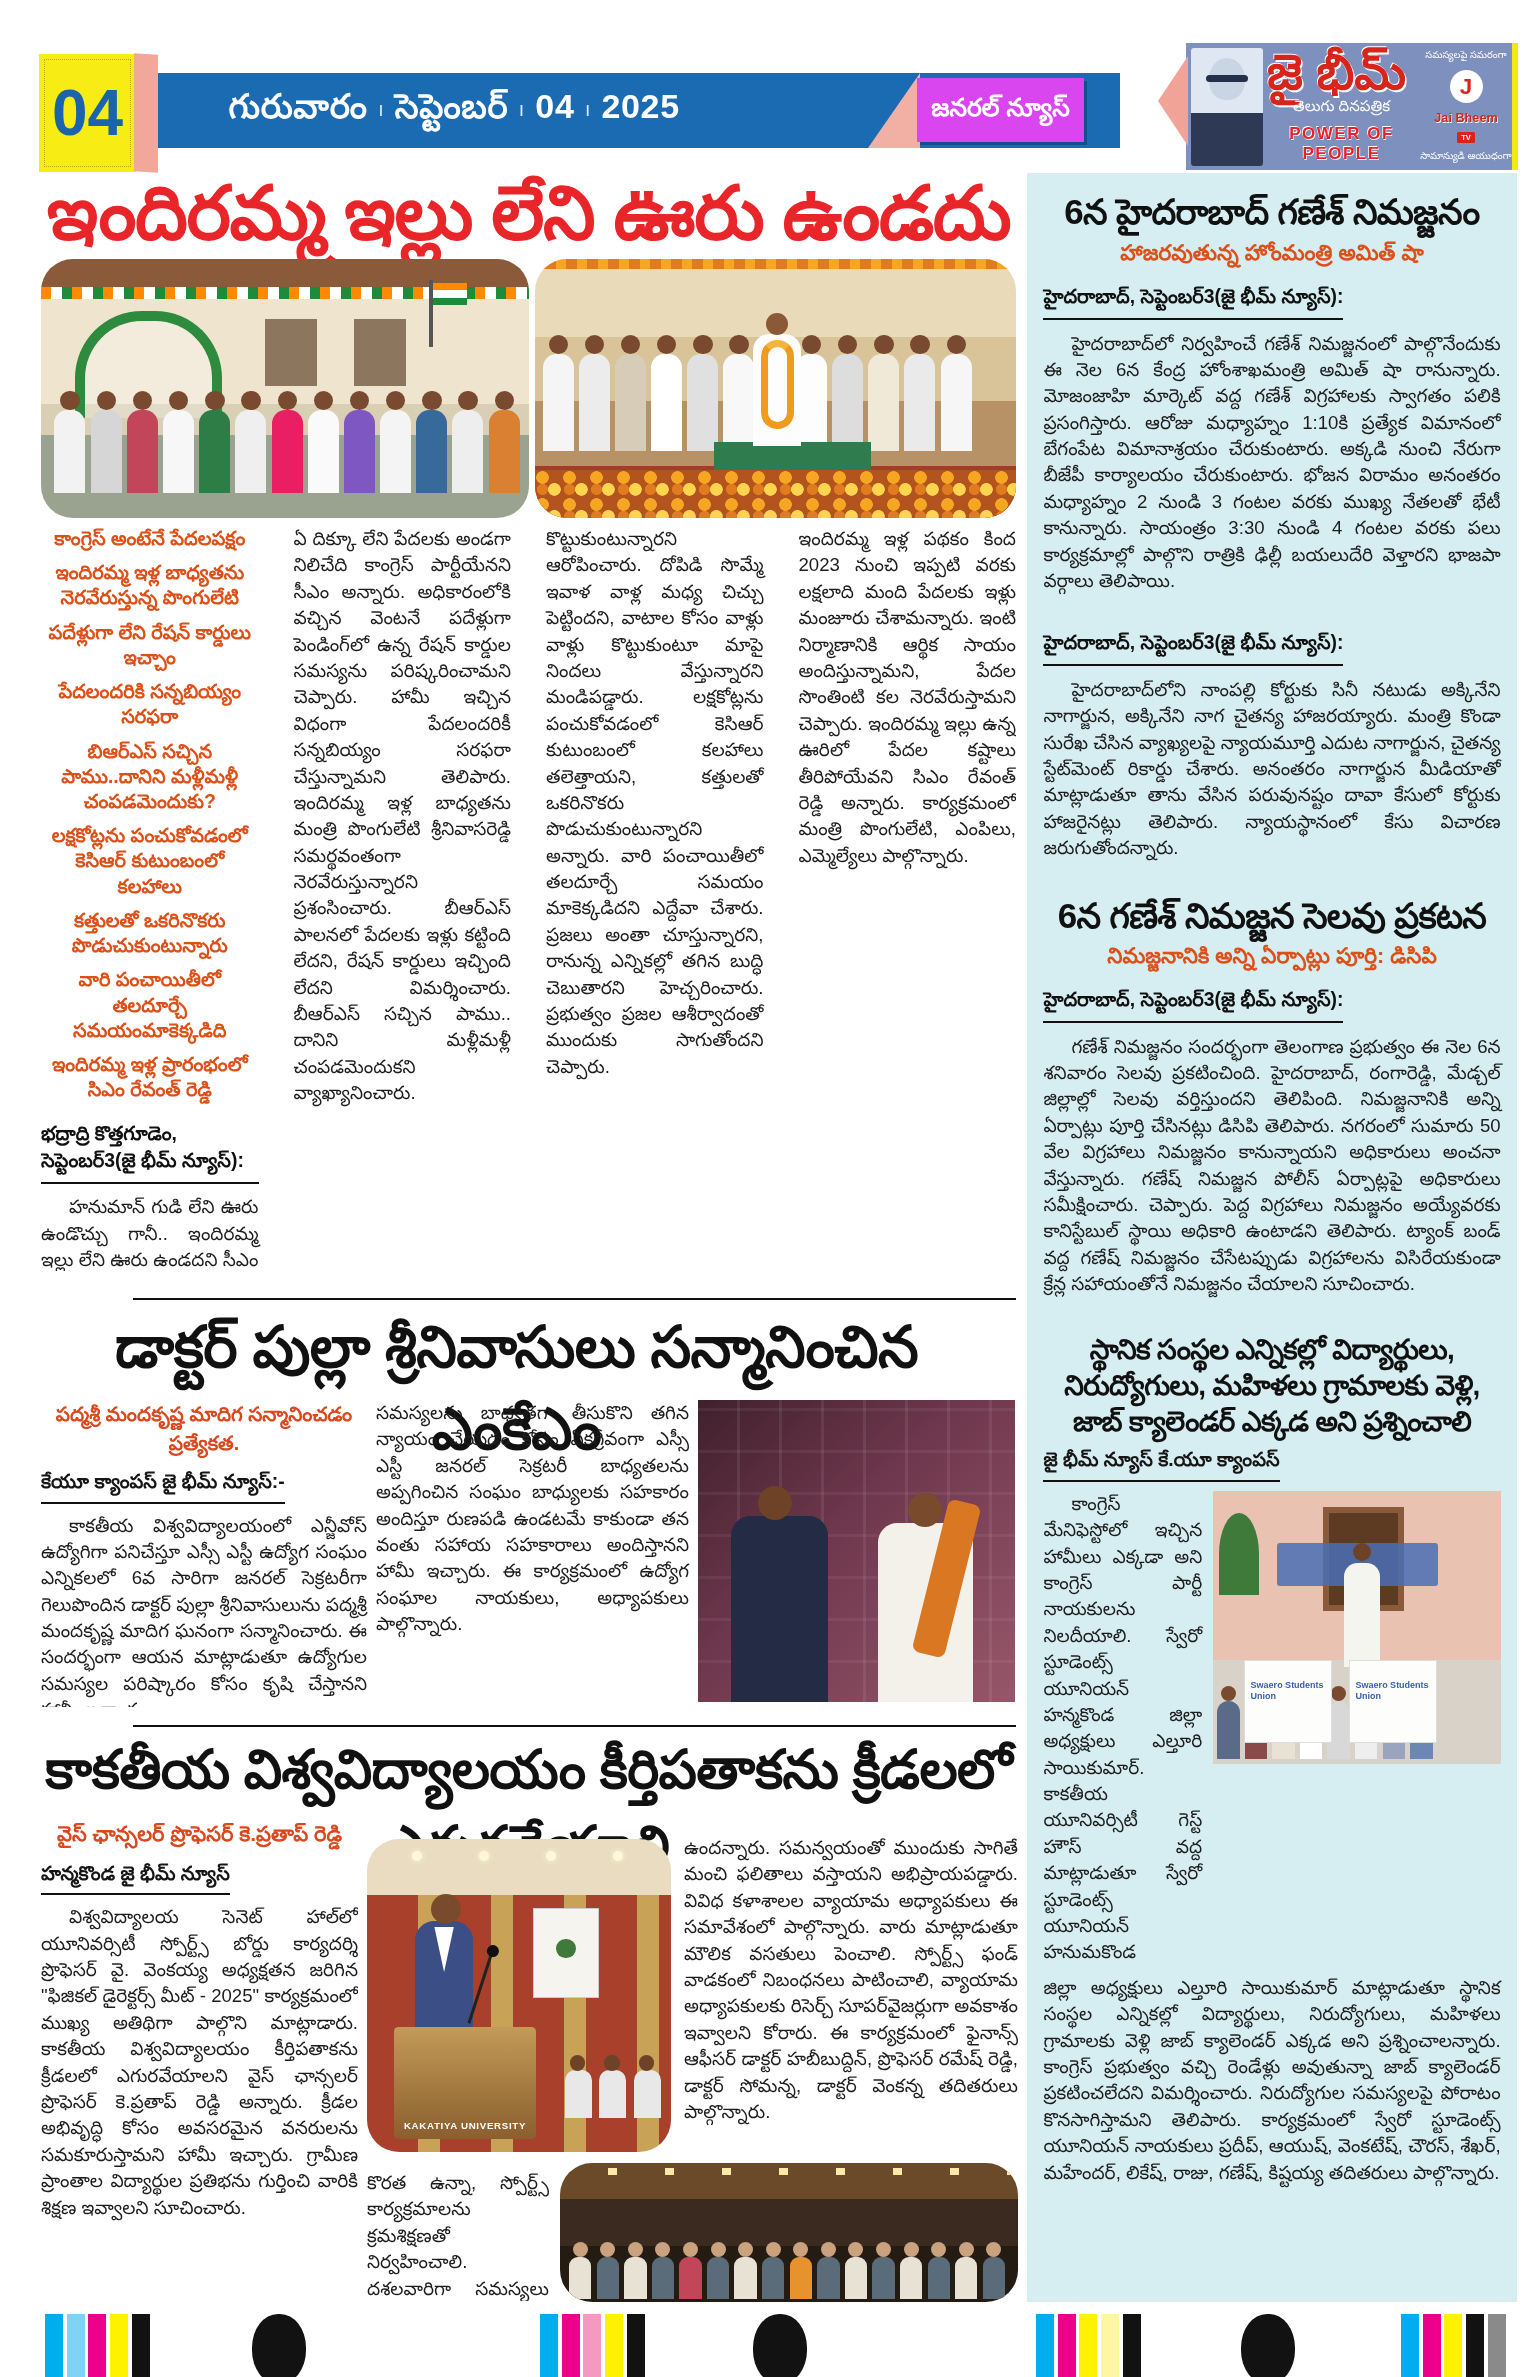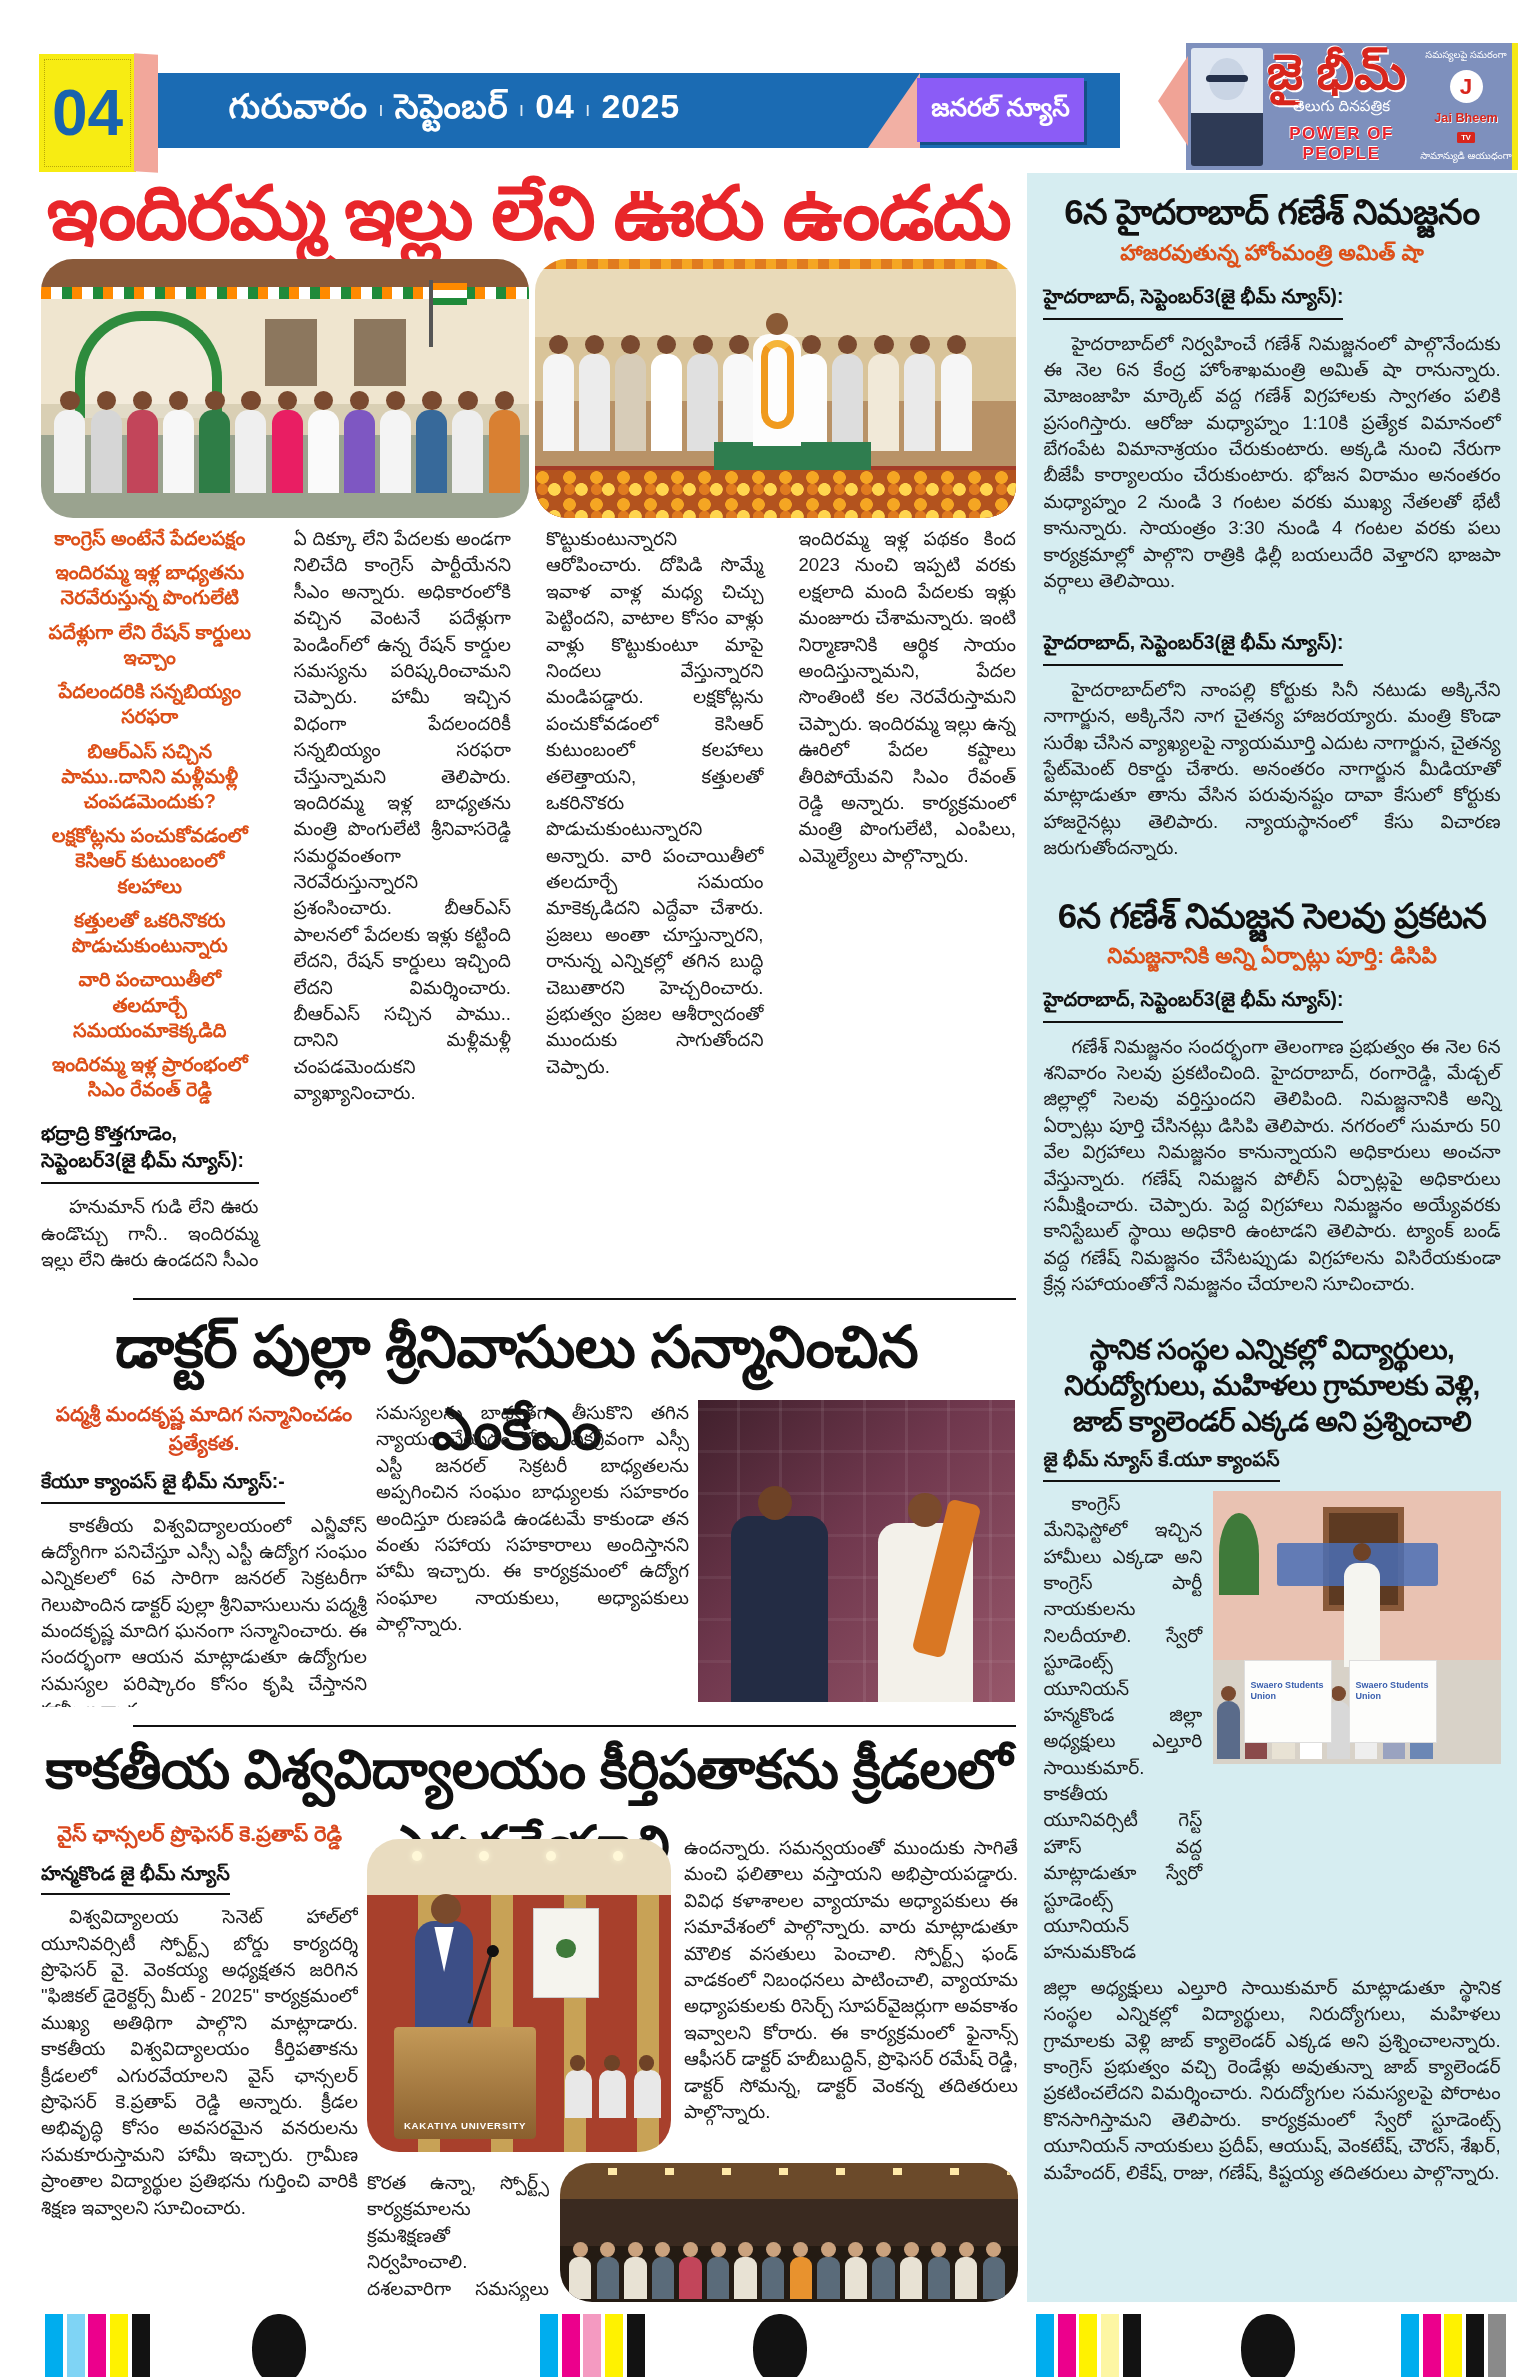--- a/index.html
+++ b/index.html
@@ -12,21 +12,21 @@
   .pagenum-box::after{content:"";position:absolute;right:-22.4px;top:0;width:24px;height:100%;
         background:#f2a79b;transform:skewY(3deg);z-index:-1;}
   .pagenum{position:absolute;inset:0;display:flex;align-items:center;justify-content:center;
         font-size:64px;font-weight:bold;color:#1a63ad;}
   .date-bar{position:absolute;left:155px;top:73px;width:965px;height:75px;background:#1b6bb3;z-index:2;
         display:flex;align-items:center;}
   .date-text{width:62%;text-align:center;color:#fff;font-size:34px;font-weight:bold;letter-spacing:0.7px;}
   .date-sep{font-size:19.4px;opacity:.85;font-weight:normal;padding:0 10.4px;vertical-align:middle;}
   .section-wedge{position:absolute;right:200px;top:0;width:52px;height:75px;background:#f2b0a4;
         clip-path:polygon(100% 0,100% 100%,0 100%);}
-  .section-box{position:absolute;right:36px;top:5.2px;width:167px;height:64px;background:#8b5cf6;
+  .section-box{position:absolute;right:36px;top:5.2px;width:167px;height:64px;background:#d946ef;
         box-shadow:3px 3px 0 rgba(0,0,0,.25);display:flex;align-items:center;justify-content:center;
         color:#fff;font-size:25px;font-weight:bold;}
   
   .masthead{position:absolute;left:1186px;top:43px;width:330px;height:127px;background:#7e90bd;z-index:3;
         display:flex;align-items:stretch;padding:4.5px;box-sizing:border-box;}
   .masthead::before{content:"";position:absolute;left:-28px;top:13.4px;border-top:45px solid transparent;
         border-bottom:45px solid transparent;border-right:30px solid #f0a396;}
   .masthead::after{content:"";position:absolute;right:-1.5px;top:0;width:5.2px;height:100%;background:#f5e915;}
   .ambedkar{width:72px;height:100%;border-radius:3px;position:relative;overflow:hidden;flex:none;
         background:linear-gradient(180deg,#dfe7f2 0 55%,#2e3a55 55% 100%);}

